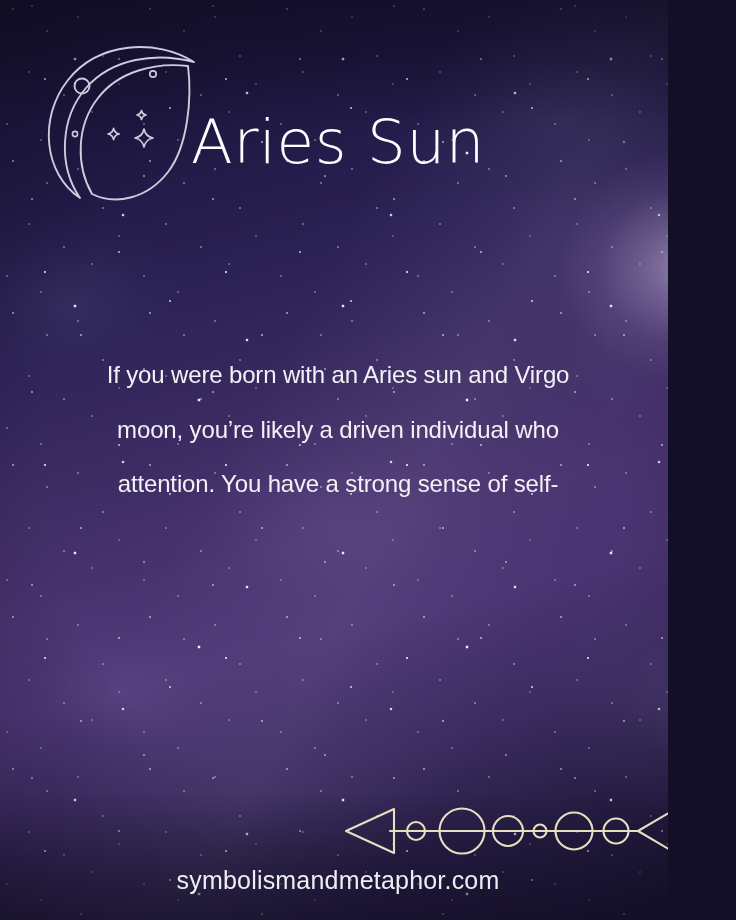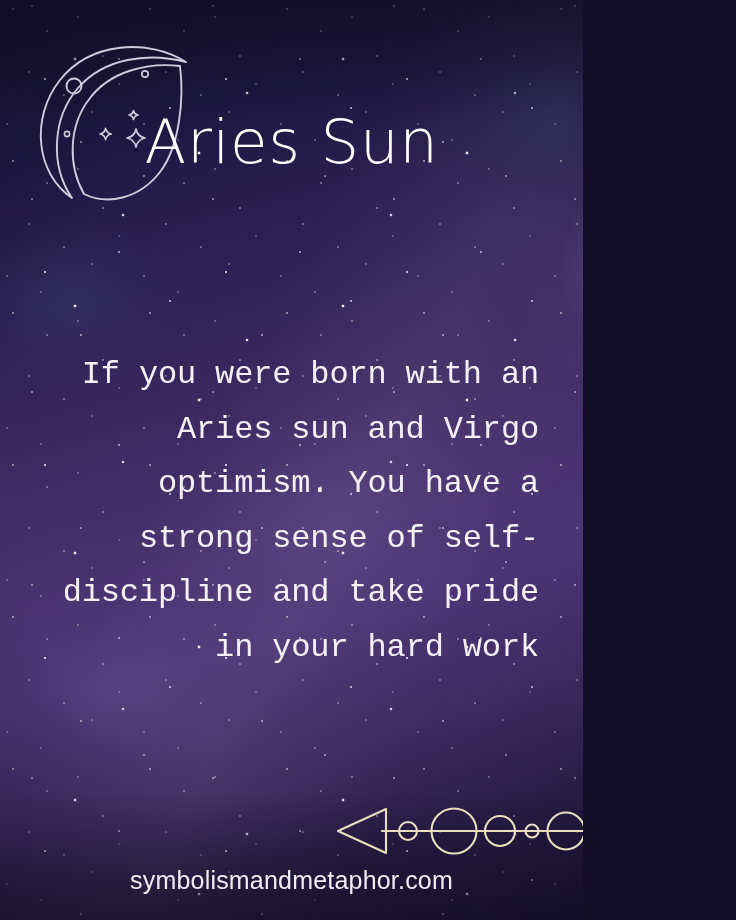--- a/index.html
+++ b/index.html
@@ -6,24 +6,25 @@
     margin: 0;
     padding: 0;
     background: #120f26;
   }
   body {
     font-family: "DejaVu Sans", sans-serif;
   }
 
   #poster {
     position: relative;
-    width: 583px;
+    width: 660px;
     height: 920px;
     overflow: hidden;
     background-color: #1d4ed8;
+    padding-left: 8px;
   }
 
   
   .bg-layer {
     position: absolute;
     inset: 0;
     pointer-events: none;
   }
 
   
@@ -168,27 +169,26 @@
 
   
   .body-block {
     position: absolute;
     left: 44px;
     right: 44px;
     top: 348px;
     text-align: center;
   }
   .body-text {
-    font-family: Liberation Mono, monospace;
+    font-family: Liberation Sans, sans-serif;
     font-weight: 300;
-    font-size: 32px;
+    font-size: 24px;
     line-height: 54.5px;
     color: #f3f1f7;
     letter-spacing: -0.15px;
-    text-align: right;
   }
 
   
   .divider {
     position: absolute;
     left: 330px;
     top: 800px;
     width: 410px;
     height: 62px;
   }
@@ -243,22 +243,22 @@
         <path d="M 101,89 C 103.4,88.5 105,86.9 105.5,84.5 C 106,86.9 107.6,88.5 110,89 C 107.6,89.5 106,91.1 105.5,93.5 C 105,91.1 103.4,89.5 101,89 Z"></path>
       </g>
     </svg>
 
     <div class="title-block">
       <div class="title-line">Aries Sun</div>
     </div>
 
     <div class="body-block">
       <div class="body-text">If you were born with an Aries sun and Virgo</div>
-      <div class="body-text">optimism. You have a strong sense of self-</div>
-      <div class="body-text">discipline and take pride in your hard work</div>
+      <div class="body-text">moon, you’re likely a driven individual who</div>
+      <div class="body-text">attention. You have a strong sense of self-</div>
     </div>
 
     <svg class="divider" viewBox="0 0 410 62">
       <g fill="none" stroke="#e8dfc0" stroke-width="2.1" stroke-linecap="round" stroke-linejoin="round">
 
         <line x1="52" y1="31" x2="300" y2="31"></line>
 
         <path d="M 8,31 L 56,9 L 56,53 Z"></path>
 
         <circle cx="78" cy="31" r="9"></circle>

